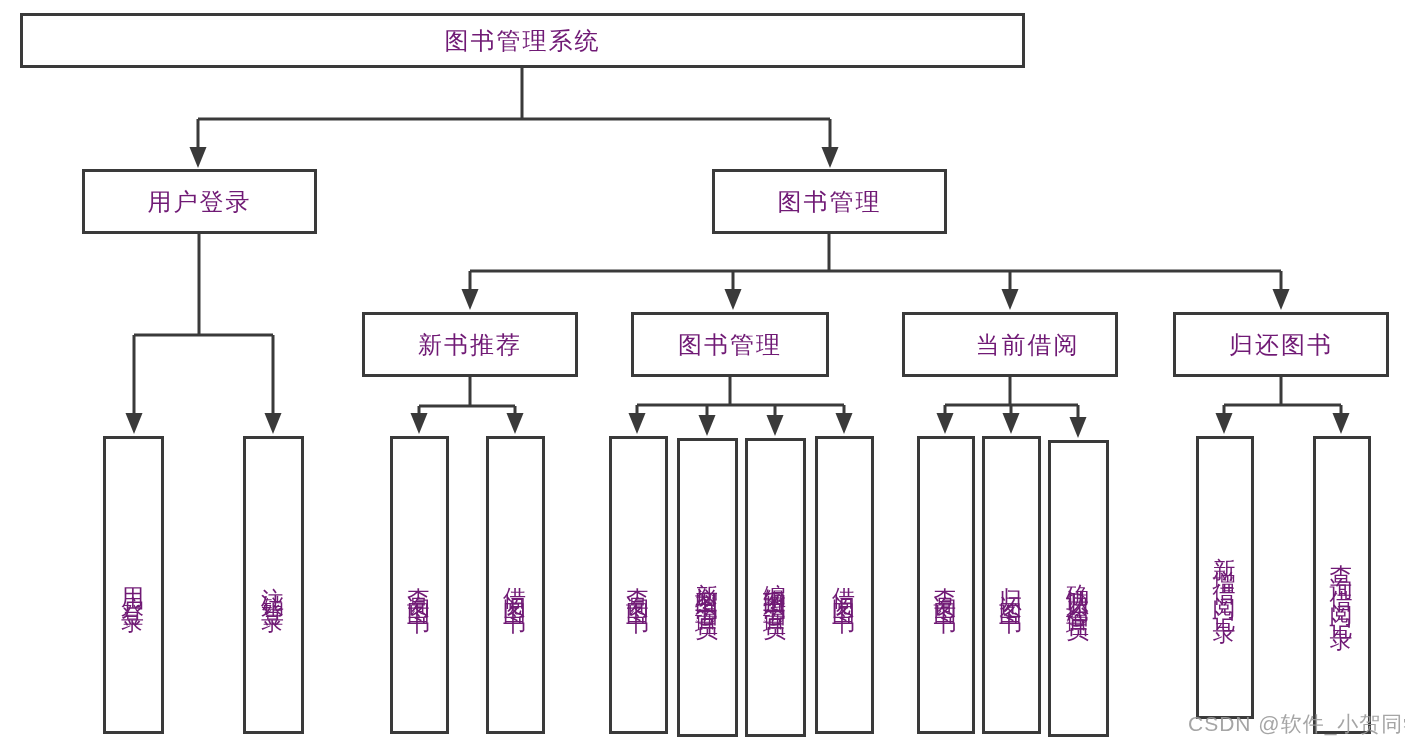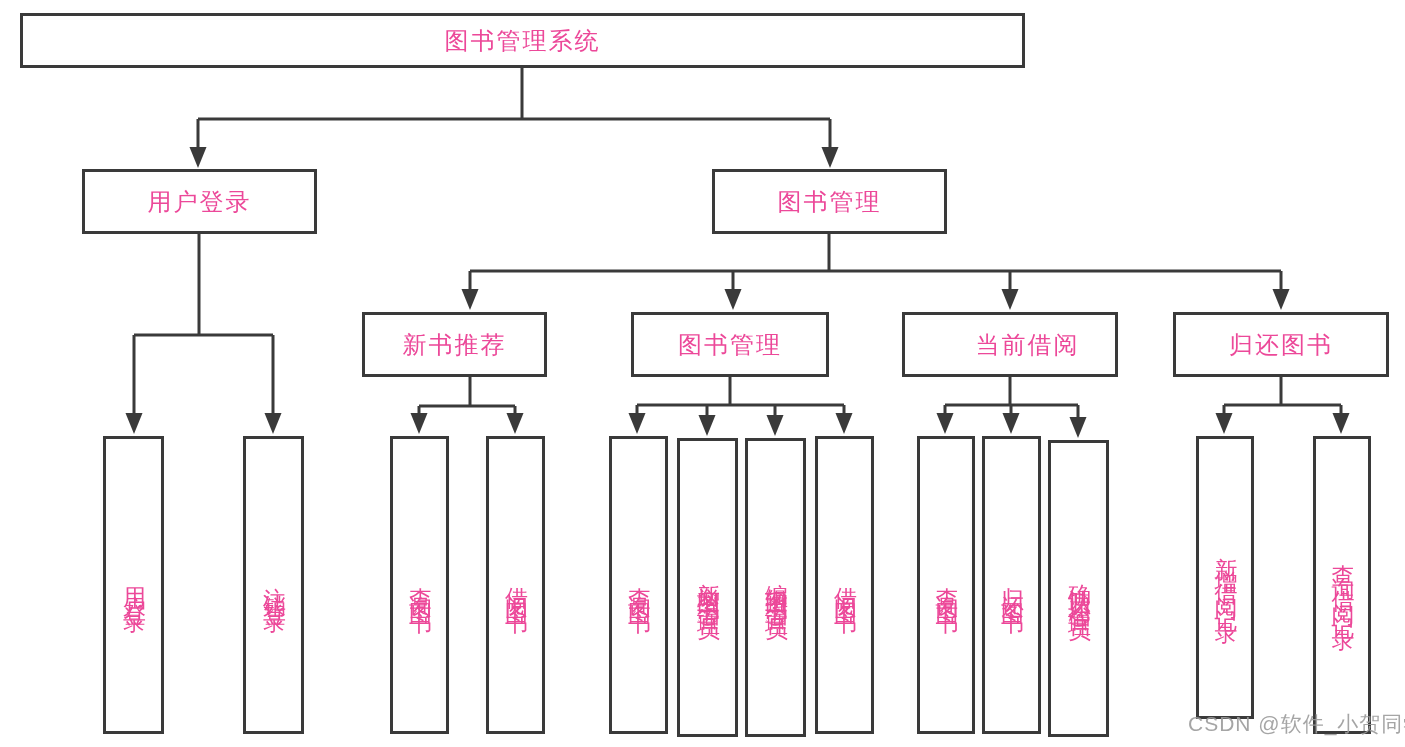--- a/index.html
+++ b/index.html
@@ -5,22 +5,21 @@
   html,body { margin:0; padding:0; background:#ffffff; }
   .stage {
     position:relative; width:1405px; height:747px; background:#ffffff;
     font-family:"Liberation Sans","DejaVu Sans",sans-serif; overflow:hidden;
   }
   .wires { position:absolute; left:0; top:0; z-index:0; }
   .node {
     position:absolute; box-sizing:border-box; z-index:1;
     border:3px solid #3a3a3a; background:#ffffff;
     display:flex; align-items:center; justify-content:center;
-    color:#ec4899;
-    font-family:Liberation Mono, monospace;
+    color:#701a75;
   }
   .h-node { font-size:24px; letter-spacing:2px; white-space:nowrap; }
   .v-node { writing-mode:vertical-rl; font-size:23px; }
   .ls8  { letter-spacing:8px; }
   .ls6  { letter-spacing:5px; }
   .ls13 { letter-spacing:13px; }
   .watermark {
     position:absolute; z-index:2; left:1188px; top:710px;
     font-size:21px; letter-spacing:1px; color:rgba(155,155,155,0.9);
     white-space:nowrap;
@@ -69,21 +68,21 @@
       <polygon points="1215.5,413 1232.5,413 1224,434"></polygon>
       <polygon points="1332.5,413 1349.5,413 1341,434"></polygon>
     </g>
   </svg>
 
   <div class="node h-node" style="left:20px; top:13px; width:1005px; height:55px;">图书管理系统</div>
 
   <div class="node h-node" style="left:82px; top:169px; width:235px; height:65px;">用户登录</div>
   <div class="node h-node" style="left:712px; top:169px; width:235px; height:65px;text-align:center;">图书管理</div>
 
-  <div class="node h-node" style="left:362px; top:312px; width:185px; height:65px;">新书推荐</div>
+  <div class="node h-node" style="left:362px; top:312px; width:216px; height:65px;">新书推荐</div>
   <div class="node h-node" style="left:631px; top:312px; width:198px; height:65px;">图书管理</div>
   <div class="node h-node" style="left:902px; top:312px; width:216px; height:65px;padding-left:35px;">当前借阅</div>
   <div class="node h-node" style="left:1173px; top:312px; width:216px; height:65px;">归还图书</div>
 
   <div class="node v-node ls8" style="left:103px; top:436px; width:61px; height:298px;">用户登录</div>
   <div class="node v-node ls8" style="left:243px; top:436px; width:61px; height:298px;">注销登录</div>
 
   <div class="node v-node ls8" style="left:390px; top:436px; width:59px; height:298px;">查询图书</div>
   <div class="node v-node ls8" style="left:486px; top:436px; width:59px; height:298px;">借阅图书</div>
 

